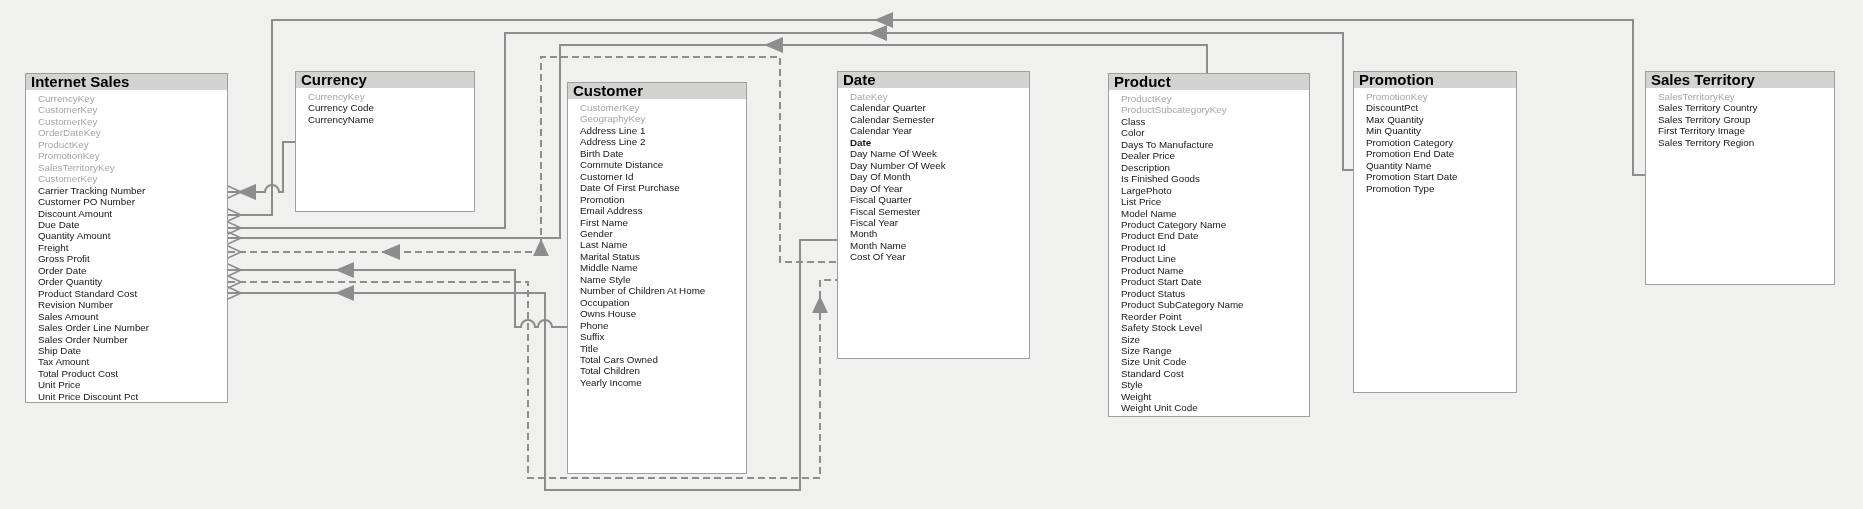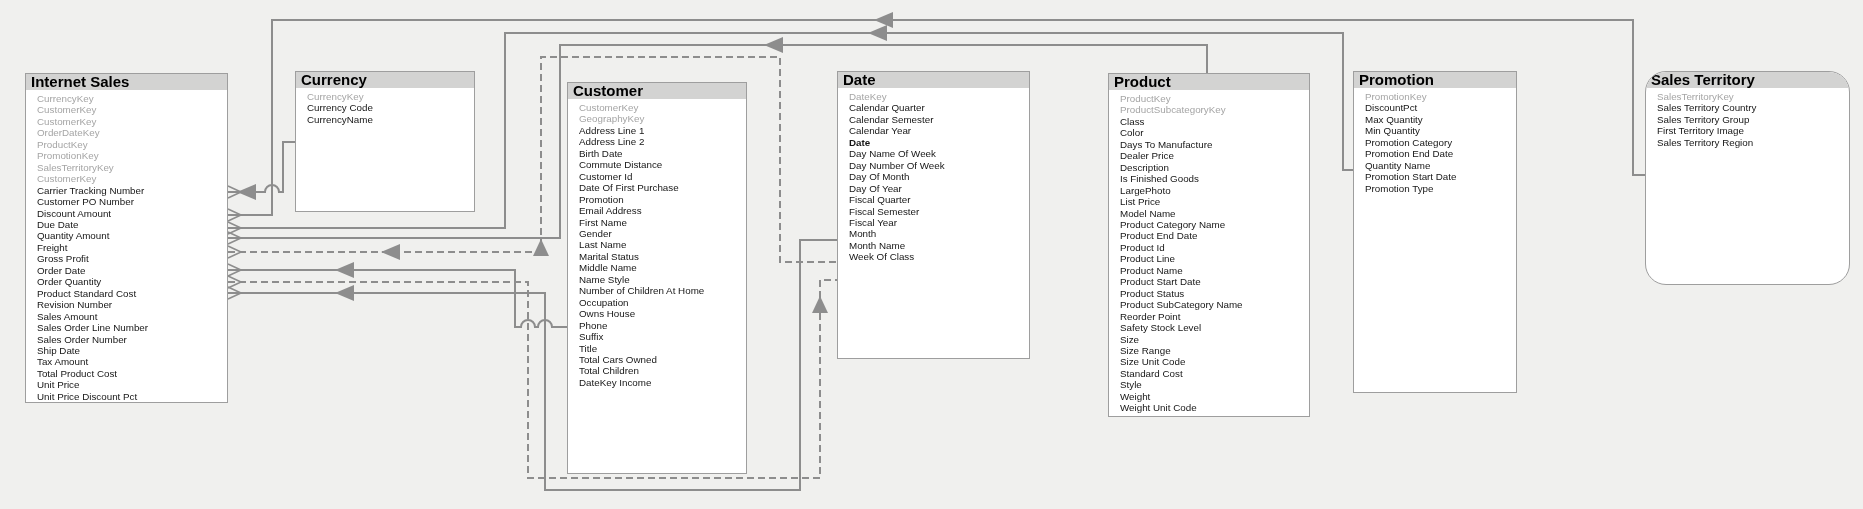--- a/index.html
+++ b/index.html
@@ -9,21 +9,21 @@
   }
   #wires{position:absolute;left:0;top:0;}
   .tbl{
     position:absolute;background:#ffffff;border:1px solid #9e9e9e;
     box-sizing:border-box;overflow:hidden;
   }
   .tbl-header{
     background:#d3d3d2;color:#000;font-size:15px;font-weight:bold;
     padding:2px 5px;line-height:12px;white-space:nowrap;
   }
-  .tbl-fields{padding:3px 3px 0;margin-left:8px;}
+  .tbl-fields{padding:3px 12px 0;}
   .fld{
     font-size:9.8px;line-height:11.45px;white-space:nowrap;color:#161616;
   }
   .fld.key{color:#a5a5a5;}
   .fld.bold{font-weight:bold;}
 </style>
 </head>
 <body>
 
 <div id="canvas">
@@ -114,41 +114,41 @@
         <div class="fld">Middle Name</div>
         <div class="fld">Name Style</div>
         <div class="fld">Number of Children At Home</div>
         <div class="fld">Occupation</div>
         <div class="fld">Owns House</div>
         <div class="fld">Phone</div>
         <div class="fld">Suffix</div>
         <div class="fld">Title</div>
         <div class="fld">Total Cars Owned</div>
         <div class="fld">Total Children</div>
-        <div class="fld">DateKey Income</div>
+        <div class="fld">Yearly Income</div>
       </div>
     </div>
     <div class="tbl" style="left: 837px; top: 71px; width: 193px; height: 288px;">
       <div class="tbl-header">Date</div>
       <div class="tbl-fields">
         <div class="fld key">DateKey</div>
         <div class="fld">Calendar Quarter</div>
         <div class="fld">Calendar Semester</div>
         <div class="fld">Calendar Year</div>
         <div class="fld bold">Date</div>
         <div class="fld">Day Name Of Week</div>
         <div class="fld">Day Number Of Week</div>
         <div class="fld">Day Of Month</div>
         <div class="fld">Day Of Year</div>
         <div class="fld">Fiscal Quarter</div>
         <div class="fld">Fiscal Semester</div>
         <div class="fld">Fiscal Year</div>
         <div class="fld">Month</div>
         <div class="fld">Month Name</div>
-        <div class="fld">Week Of Class</div>
+        <div class="fld">Cost Of Year</div>
       </div>
     </div>
     <div class="tbl" style="left: 1108px; top: 73px; width: 202px; height: 344px;">
       <div class="tbl-header">Product</div>
       <div class="tbl-fields">
         <div class="fld key">ProductKey</div>
         <div class="fld key">ProductSubcategoryKey</div>
         <div class="fld">Class</div>
         <div class="fld">Color</div>
         <div class="fld">Days To Manufacture</div>
@@ -184,21 +184,21 @@
         <div class="fld">DiscountPct</div>
         <div class="fld">Max Quantity</div>
         <div class="fld">Min Quantity</div>
         <div class="fld">Promotion Category</div>
         <div class="fld">Promotion End Date</div>
         <div class="fld">Quantity Name</div>
         <div class="fld">Promotion Start Date</div>
         <div class="fld">Promotion Type</div>
       </div>
     </div>
-    <div class="tbl" style="left: 1645px; top: 71px; width: 205px; height: 214px; border-radius: 21px;">
+    <div class="tbl" style="left: 1645px; top: 71px; width: 190px; height: 214px;">
       <div class="tbl-header">Sales Territory</div>
       <div class="tbl-fields">
         <div class="fld key">SalesTerritoryKey</div>
         <div class="fld">Sales Territory Country</div>
         <div class="fld">Sales Territory Group</div>
         <div class="fld">First Territory Image</div>
         <div class="fld">Sales Territory Region</div>
       </div>
     </div>
   </div>

